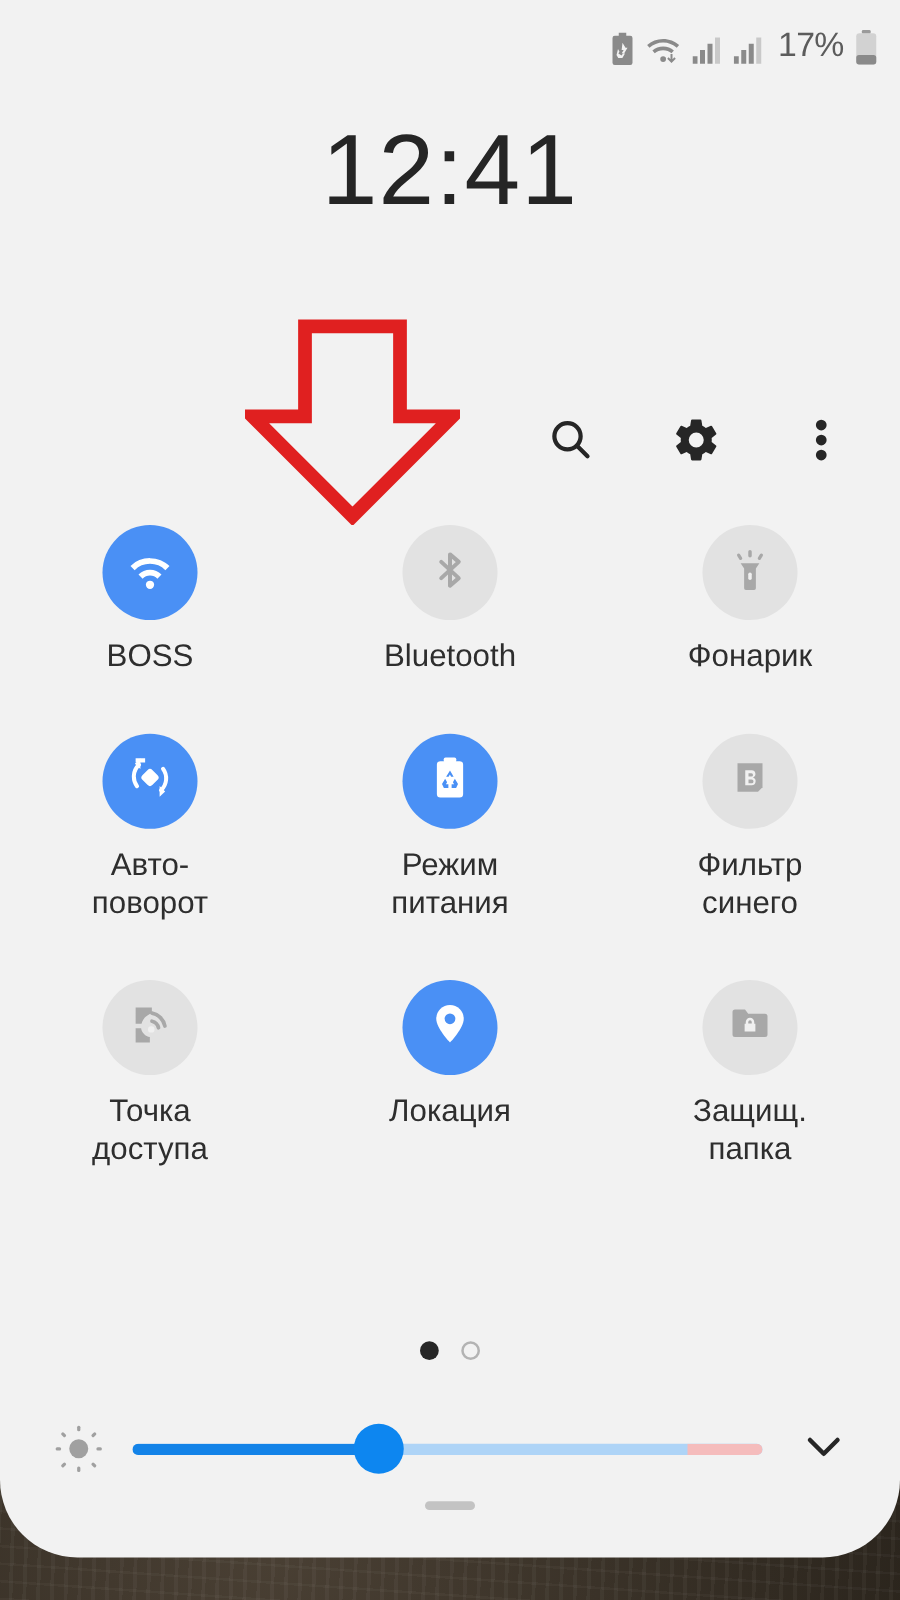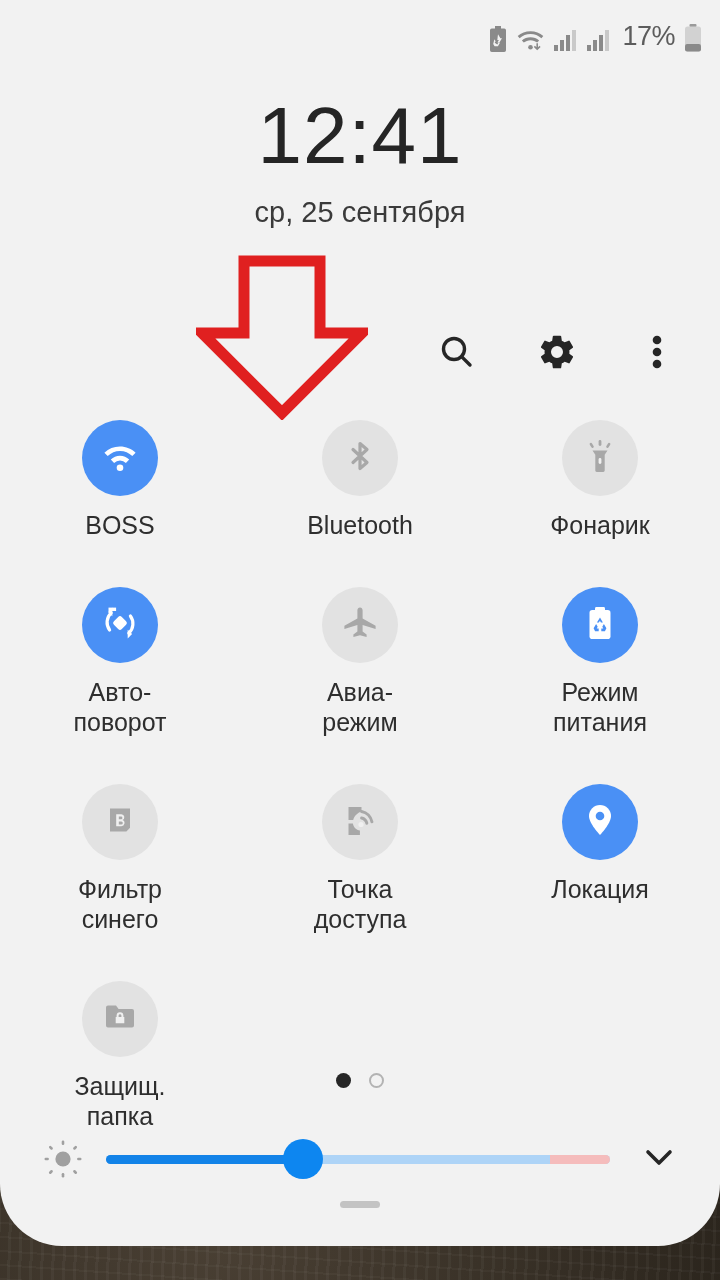--- a/index.html
+++ b/index.html
@@ -274,21 +274,20 @@
       <svg width="18" height="28" viewBox="0 0 18 28">
         <rect x="5.5" y="0" width="7" height="3" rx="1" fill="#9a9a9a"></rect>
         <rect x="1" y="2.5" width="16" height="25" rx="2.5" fill="#d2d2d2"></rect>
         <rect x="1" y="20" width="16" height="7.5" rx="2.2" fill="#8a8a8a"></rect>
       </svg>
     </span>
   </div>
 
   <div class="clock-wrap">
     <div class="clock">12:41</div>
-    <div class="date">ср, 25 сентября</div>
   </div>
 
   <div class="header-actions">
     <div class="hdr-btn">
       <span>
         <svg width="40" height="40" viewBox="0 0 40 40">
           <circle cx="17" cy="17" r="10.5" fill="none" stroke="#262626" stroke-width="3.4"></circle>
           <line x1="24.6" y1="24.6" x2="33" y2="33" stroke="#262626" stroke-width="3.4" stroke-linecap="round"></line>
         </svg>
       </span>
@@ -367,31 +366,20 @@
             <path fill="none" stroke="#fff" stroke-width="3.2" stroke-linecap="round" d="M30.8 32.2A13 13 0 0 0 32.4 15"></path>
             <path fill="#fff" d="M29.7 37.4l0-8.6 4.4 4.3z"></path>
             <rect x="16.4" y="16.4" width="11.2" height="11.2" rx="2.6" fill="#fff" transform="rotate(-45 22 22)"></rect>
           </svg>
         </span>
       </div>
       <div class="tile-label">Авто-
 поворот</div>
     </div>
 
-    <div class="tile">
-      <div class="tile-circle">
-        <span>
-          <svg width="40" height="40" viewBox="0 0 40 40">
-            <path fill="#a8a8a8" d="M20 4.5c1.5 0 2.6 1.2 2.6 2.7v8.2l13 7.4v3.3l-13-4v6.4l4 3v2.5l-6.6-1.8-6.6 1.8v-2.5l4-3v-6.4l-13 4v-3.3l13-7.4V7.2c0-1.5 1.1-2.7 2.6-2.7z"></path>
-          </svg>
-        </span>
-      </div>
-      <div class="tile-label">Авиа-
-режим</div>
-    </div>
 
     <div class="tile on">
       <div class="tile-circle">
         <span>
           <svg width="38" height="38" viewBox="0 0 38 38">
             <rect x="14" y="3" width="10" height="4" rx="1.4" fill="#fff"></rect>
             <rect x="8.5" y="6" width="21" height="29" rx="2.8" fill="#fff"></rect>
             <path fill="#4a90f5" d="M19 13.4l2.9 5h-2l-1-1.7-1 1.7h-2zM12.6 24.2l2.5-4.3 1.6 2.8-1 1.7h2v2.9h-3.6zM25.4 24.2l-2.5-4.3-1.6 2.8 1 1.7h-2v2.9h3.6z"></path>
           </svg>
         </span>

